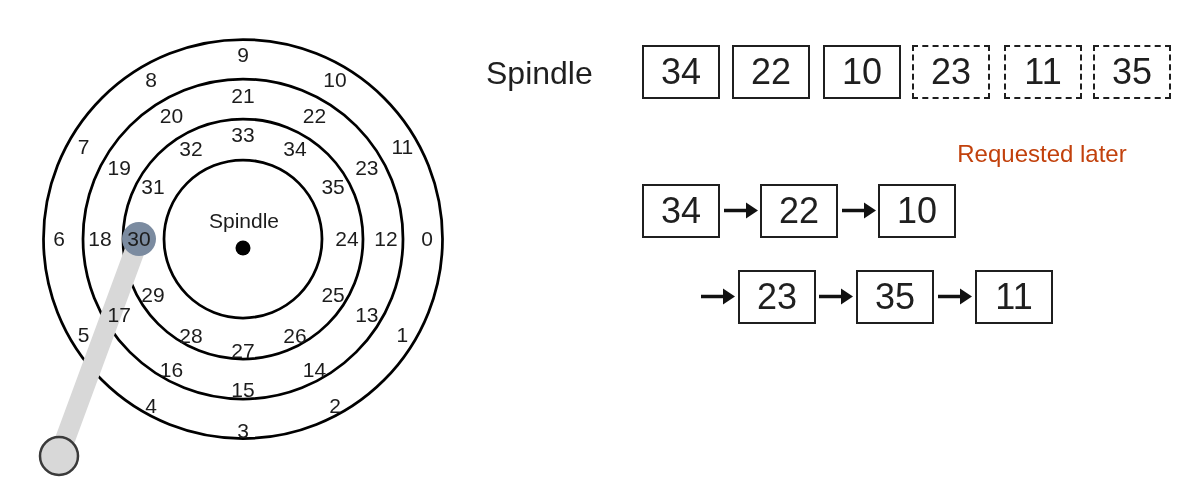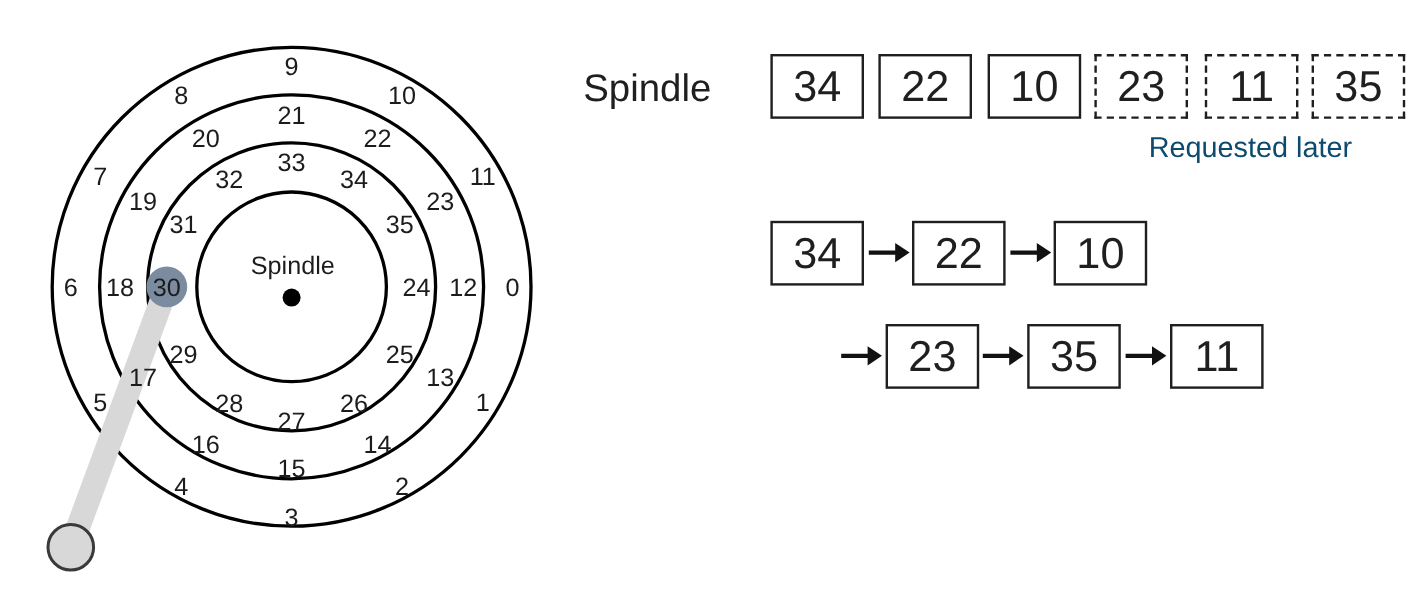--- a/index.html
+++ b/index.html
@@ -14,21 +14,21 @@
   .disk-num {
     font-family:"Liberation Sans", sans-serif;
     font-size:21px; fill:#1c1c1c; text-anchor:middle;
   }
   .spindle-label {
     font-family:"Liberation Sans", sans-serif;
     font-size:21px; fill:#1c1c1c; text-anchor:middle;
   }
   
   .label { position:absolute; font-size:32px; color:#1f1f1f; line-height:1.1; white-space:nowrap; }
-  .caption { position:absolute; font-size:24px; color:#0c4a6e; text-align:center; line-height:1.1; }
+  .caption { position:absolute; font-size:24px; color:#c2410c; text-align:center; line-height:1.1;margin-top:30px; }
   .box {
     position:absolute; width:78px; height:54px; box-sizing:border-box;
     display:flex; align-items:center; justify-content:center;
     font-size:36px; color:#1f1f1f; background:#ffffff;
   }
   .box.solid  { border:2px solid #1f1f1f; }
   .box.dashed { border:2px dashed #1f1f1f; }
   .box.issue  { border:2.5px solid #1f1f1f; }
   .arrow { position:absolute; }
   .arrow line    { stroke:#111111; stroke-width:3.5; }

